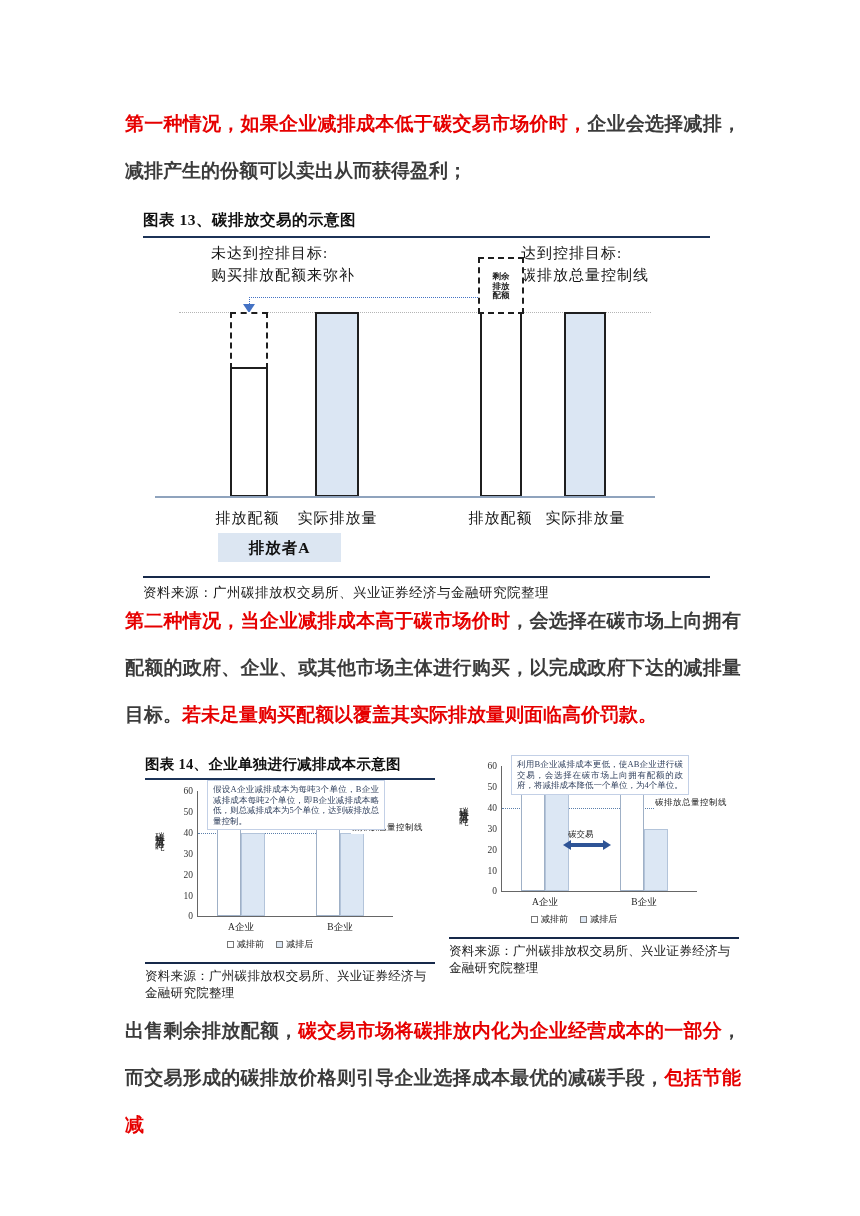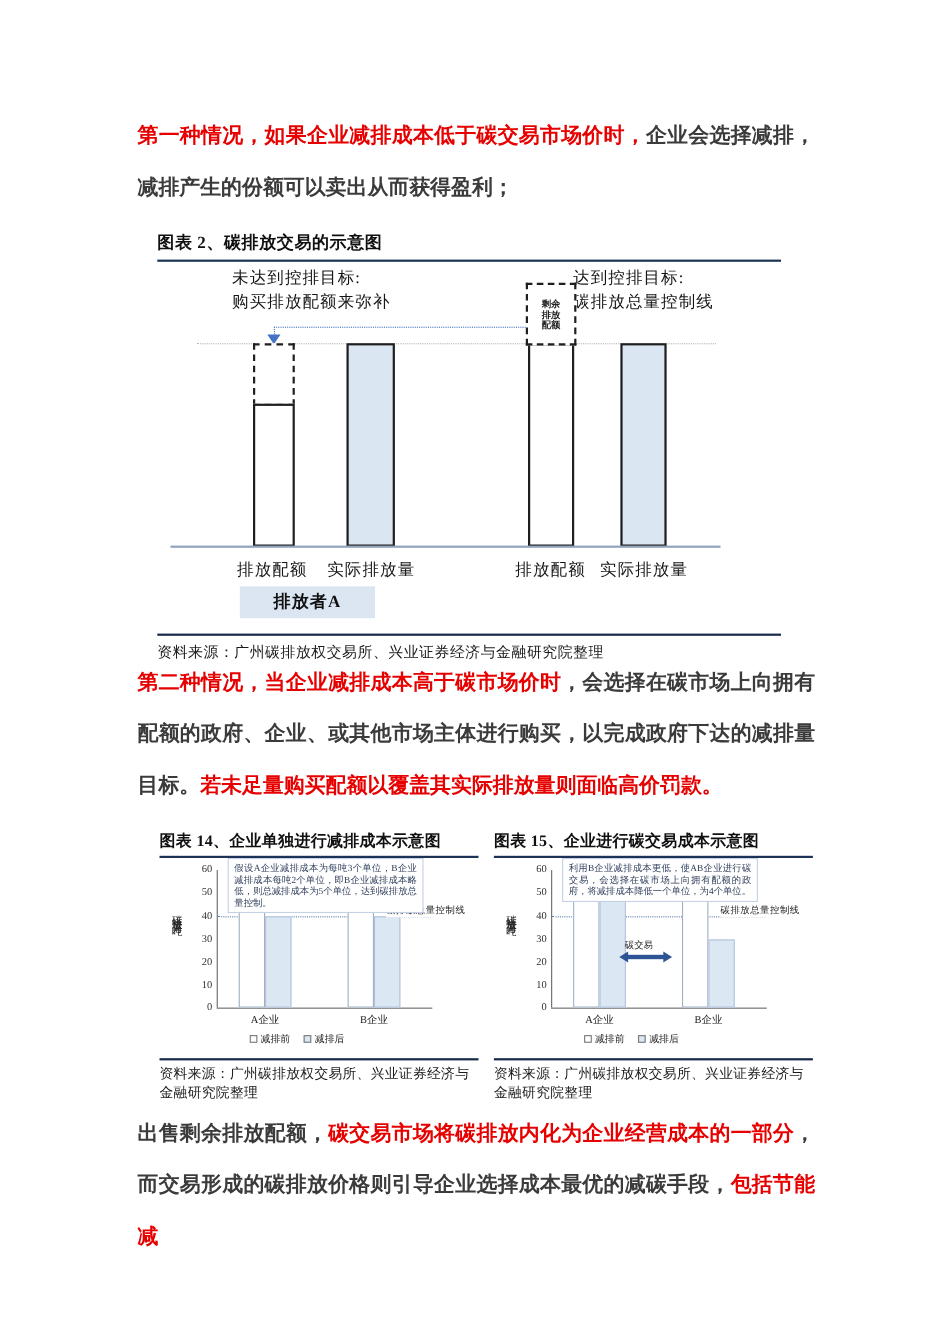--- a/index.html
+++ b/index.html
@@ -108,21 +108,21 @@
   .col-source { font-size:12.5px; line-height:17px; color:#1a1a1a; padding-top:4px; letter-spacing:0.3px; }
 </style>
 </head>
 <body>
 
 <div class="page">
 
   <p class="para p1"><span class="red">第一种情况，如果企业减排成本低于碳交易市场价时，</span><span>企业会选择减排，减排产生的份额可以卖出从而获得盈利；</span></p>
 
   <div class="fig13">
-    <div class="fig-title">图表 2、碳排放交易的示意图</div>
+    <div class="fig-title">图表 13、碳排放交易的示意图</div>
 
     <div class="f13">
       <div class="note note-l">
         <div>未达到控排目标:</div>
         <div>购买排放配额来弥补</div>
       </div>
       <div class="note note-r">
         <div>达到控排目标:</div>
         <div>碳排放总量控制线</div>
       </div>
@@ -183,21 +183,20 @@
         <div class="legend">
           <span class="item"><span class="sw"></span><span>减排前</span></span>
           <span class="item"><span class="sw b"></span><span>减排后</span></span>
         </div>
       </div>
       <div class="col-rule"></div>
       <div class="col-source">资料来源：广州碳排放权交易所、兴业证券经济与金融研究院整理</div>
     </div>
 
     <div class="fig-col">
-      <div class="fig-title-sm">图表 15、企业进行碳交易成本示意图</div>
       <div class="mini-chart">
         <div class="ylab">碳排放量万吨</div>
         <div class="ytick" style="top:6px">60</div>
         <div class="ytick" style="top:27px">50</div>
         <div class="ytick" style="top:48px">40</div>
         <div class="ytick" style="top:69px">30</div>
         <div class="ytick" style="top:90px">20</div>
         <div class="ytick" style="top:111px">10</div>
         <div class="ytick" style="top:131px">0</div>
         <div class="yaxis"></div>

